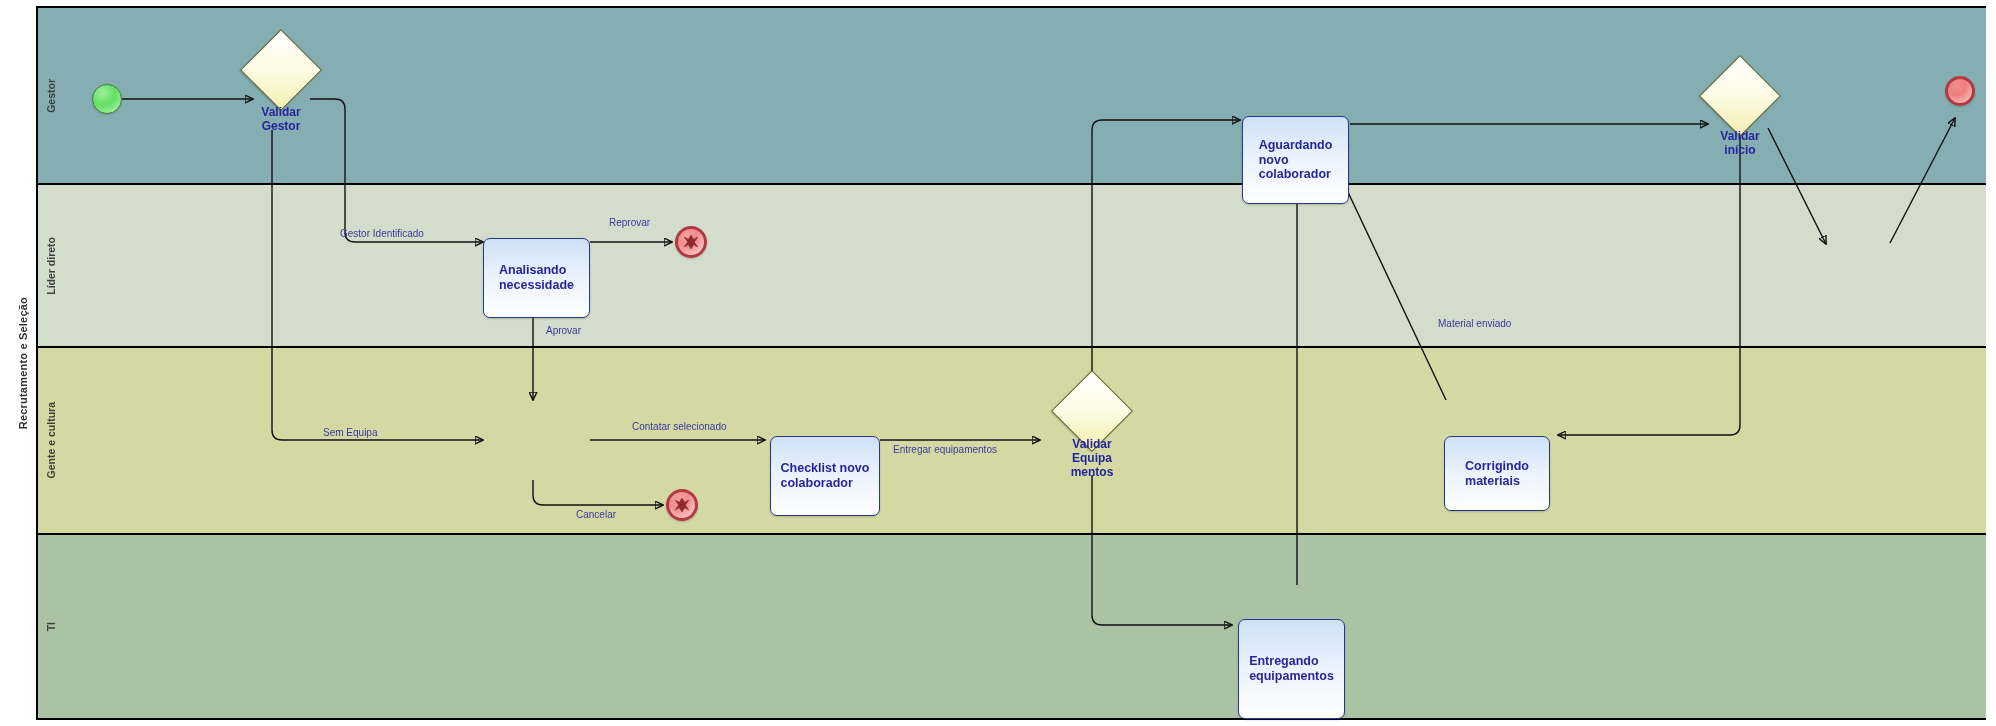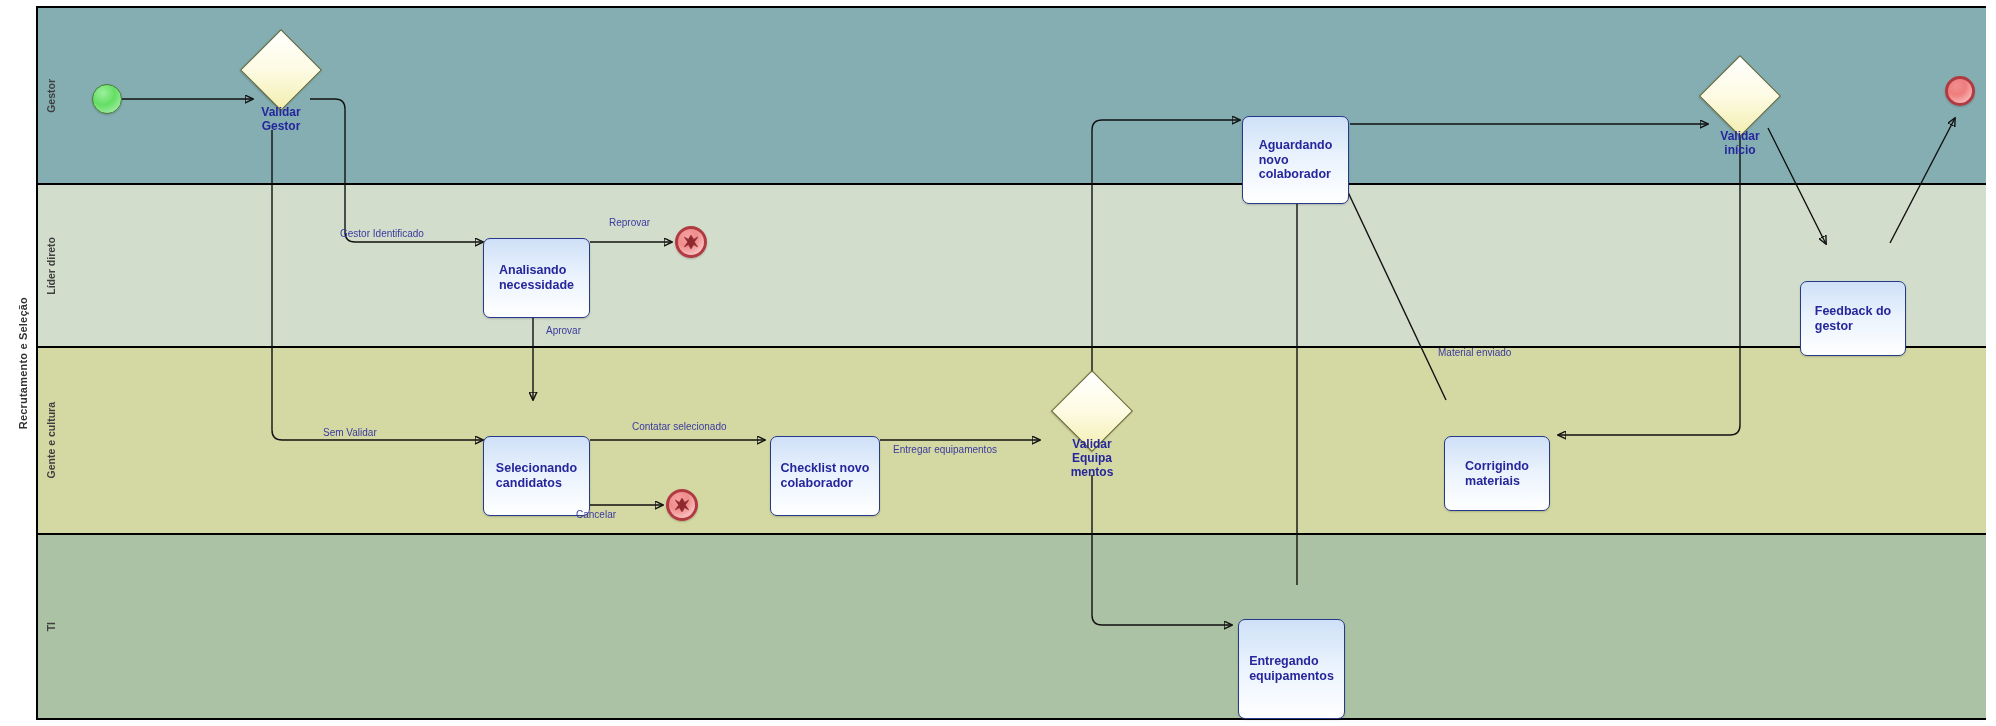--- a/index.html
+++ b/index.html
@@ -143,26 +143,20 @@
       <div>necessidade</div>
     </div>
   </div>
 
   <div class="node event error-event" style="left:675px;top:226px;">
     <svg width="18" height="18" viewBox="0 0 18 18">
       <path d="M9,2.2 L11.6,6.4 L15.6,4.2 L12.2,9 L15.6,13.8 L11.6,11.6 L9,15.8 L6.4,11.6 L2.4,13.8 L5.8,9 L2.4,4.2 L6.4,6.4 Z" fill="#8e2a2f" stroke="#8e2a2f" stroke-width="0.8" stroke-linejoin="round"></path>
     </svg>
   </div>
 
-  <div class="node task" style="left:483px;top:400px;width:107px;height:80px;">
-    <div>
-      <div>Selecionando</div>
-      <div>candidatos</div>
-    </div>
-  </div>
 
   <div class="node event error-event" style="left:666px;top:489px;">
     <svg width="18" height="18" viewBox="0 0 18 18">
       <path d="M9,2.2 L11.6,6.4 L15.6,4.2 L12.2,9 L15.6,13.8 L11.6,11.6 L9,15.8 L6.4,11.6 L2.4,13.8 L5.8,9 L2.4,4.2 L6.4,6.4 Z" fill="#8e2a2f" stroke="#8e2a2f" stroke-width="0.8" stroke-linejoin="round"></path>
     </svg>
   </div>
 
   <div class="node task" style="left:770px;top:400px;width:110px;height:80px;">
     <div>
       <div>Checklist novo</div>
@@ -190,43 +184,37 @@
   <div class="node" style="left:1711px;top:67px;">
     <div class="gateway"></div>
   </div>
   <div class="gw-label" style="left:1685px;top:130px;">
     <div>Validar</div>
     <div>início</div>
   </div>
 
   <div class="node event end-event" style="left:1945px;top:76px;"></div>
 
-  <div class="node task" style="left:1800px;top:245px;width:106px;height:75px;">
-    <div>
-      <div>Feedback do</div>
-      <div>gestor</div>
-    </div>
-  </div>
 
   <div class="node task" style="left:1444px;top:400px;width:106px;height:75px;">
     <div>
       <div>Corrigindo</div>
       <div>materiais</div>
     </div>
   </div>
 
   <div class="node task" style="left:1238px;top:583px;width:107px;height:100px;">
     <div>
       <div>Entregando</div>
       <div>equipamentos</div>
     </div>
   </div>
 
   <div class="flabel" style="left:340px;top:228px;">Gestor Identificado</div>
   <div class="flabel" style="left:609px;top:217px;">Reprovar</div>
   <div class="flabel" style="left:546px;top:325px;">Aprovar</div>
-  <div class="flabel" style="left:323px;top:427px;">Sem Validar</div>
+  <div class="flabel" style="left:323px;top:427px;">Sem Equipa</div>
   <div class="flabel" style="left:576px;top:509px;">Cancelar</div>
   <div class="flabel" style="left:632px;top:421px;">Contatar selecionado</div>
   <div class="flabel" style="left:893px;top:444px;text-align:right;">Entregar equipamentos</div>
-  <div class="flabel" style="left:1438px;top:318px;margin-top:29px;">Material enviado</div>
+  <div class="flabel" style="left:1438px;top:318px;">Material enviado</div>
 
 </div>
 
 </body></html>

